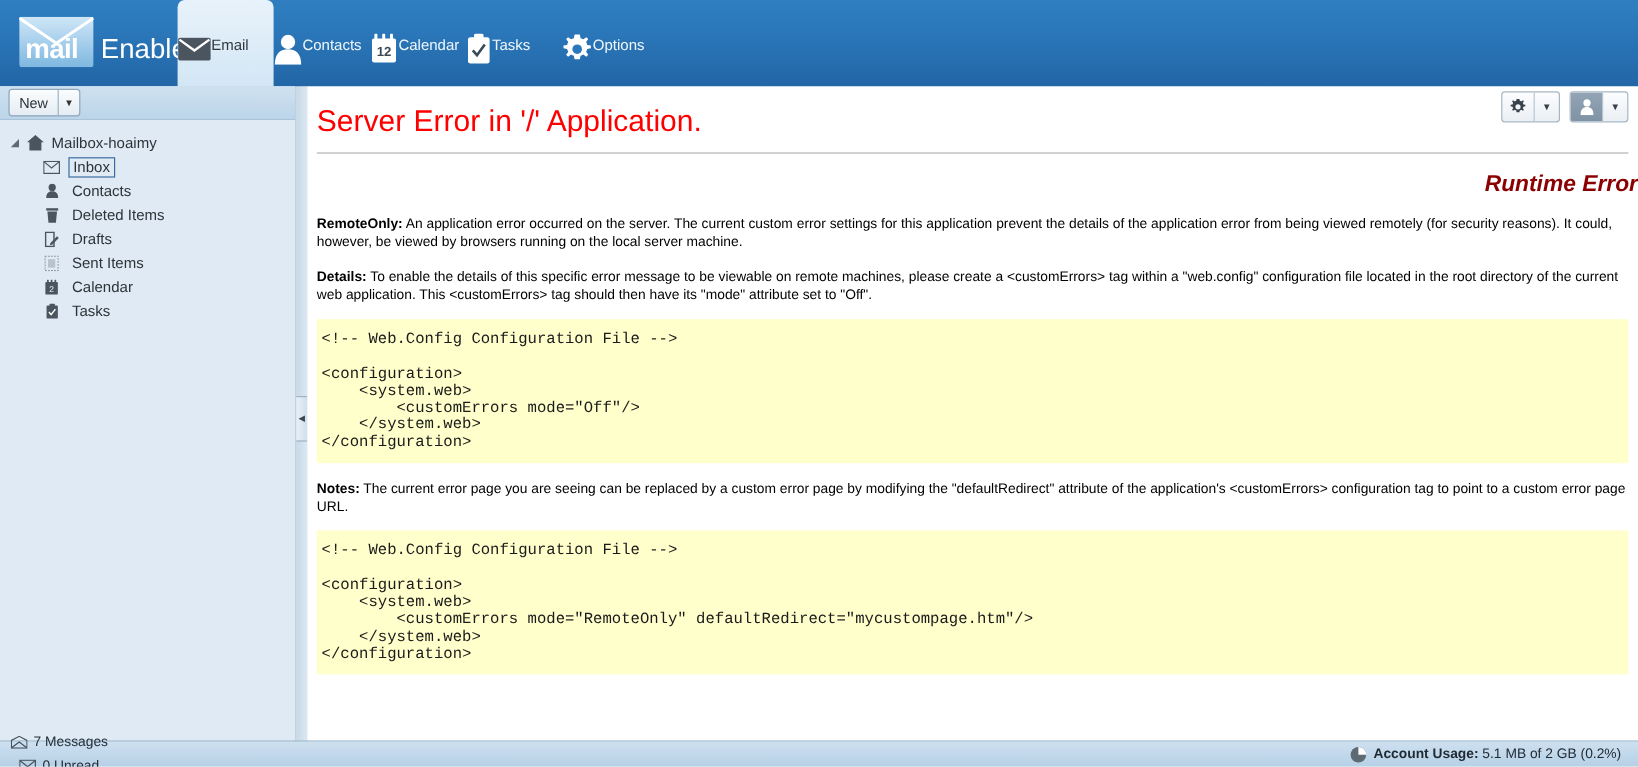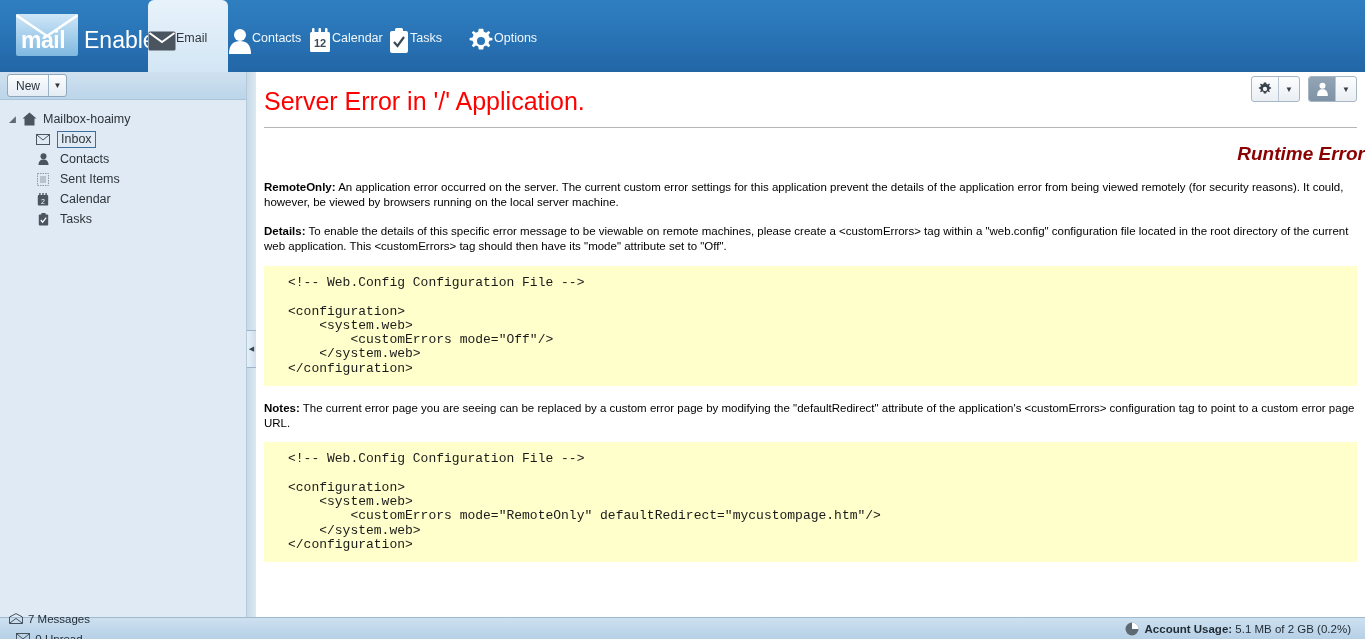--- a/index.html
+++ b/index.html
@@ -278,21 +278,21 @@
     font-size: 11.5px;
     color: #000000;
     line-height: 14.5px;
   }
   .para b { font-weight: bold; }
 
   .codebox {
     margin: 13px 8px 0 8px;
     background: #ffffcc;
     border: 0;
-    padding: 10px 10px 10px 24px;
+    padding: 10px 10px 10px 4px;
     font-family: "Liberation Mono", monospace;
     font-size: 13px;
     color: #1a1a1a;
     line-height: 14.3px;
     white-space: pre;
     overflow: hidden;
   }
   .codebox.second { margin-top: 12px; }
 
   
@@ -469,21 +469,39 @@
       <div class="tree-item">
         <span class="icon">
           <svg width="11" height="12" viewBox="0 0 11 12">
             <circle cx="5.5" cy="3.2" r="3" fill="#4a5560"></circle>
             <path d="M0.5 12 C0.5 7.6 3 6.4 5.5 6.4 C8 6.4 10.5 7.6 10.5 12 Z" fill="#4a5560"></path>
           </svg>
         </span>
         <span class="txt">Contacts</span>
       </div>
 
-
+      <div class="tree-item">
+        <span class="icon">
+          <svg width="11" height="13" viewBox="0 0 11 13">
+            <rect x="0.5" y="0.5" width="10" height="2" fill="#4a5560"></rect>
+            <path d="M1.5 3.2 L9.5 3.2 L8.6 12.6 L2.4 12.6 Z" fill="#4a5560"></path>
+          </svg>
+        </span>
+        <span class="txt">Deleted Items</span>
+      </div>
+
+      <div class="tree-item">
+        <span class="icon">
+          <svg width="13" height="13" viewBox="0 0 13 13">
+            <path d="M1 0.6 L8 0.6 L8 12.4 L1 12.4 Z" fill="none" stroke="#4a5560" stroke-width="1.2"></path>
+            <path d="M5 9.5 L10.5 3.8 L12 5.3 L6.5 11 L4.6 11.4 Z" fill="#4a5560"></path>
+          </svg>
+        </span>
+        <span class="txt">Drafts</span>
+      </div>
 
       <div class="tree-item">
         <span class="icon">
           <svg width="12" height="13" viewBox="0 0 12 13">
             <rect x="0.5" y="0.5" width="11" height="12" fill="none" stroke="#8d99a3" stroke-width="1" stroke-dasharray="1.5 1"></rect>
             <rect x="3" y="3" width="6" height="7" fill="#b9c3cb"></rect>
           </svg>
         </span>
         <span class="txt">Sent Items</span>
       </div>

